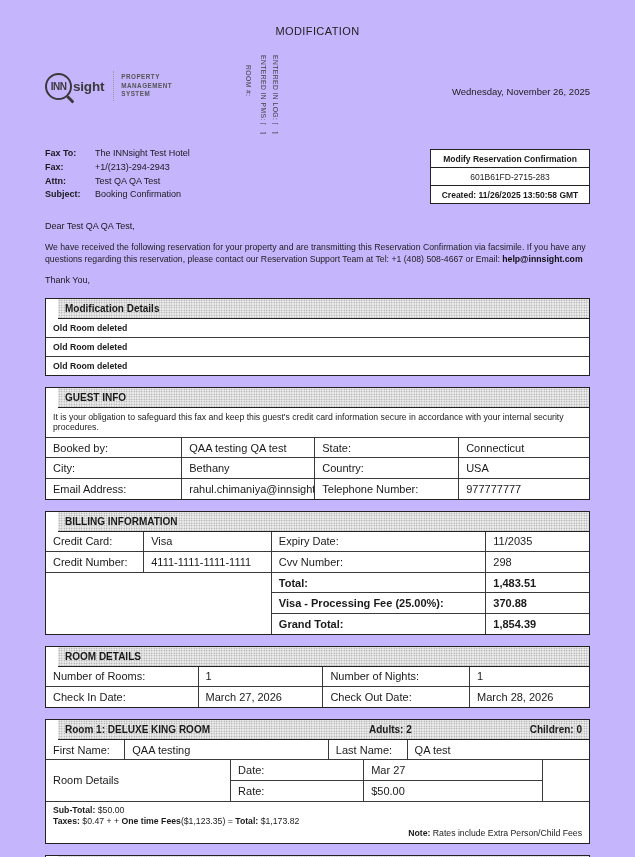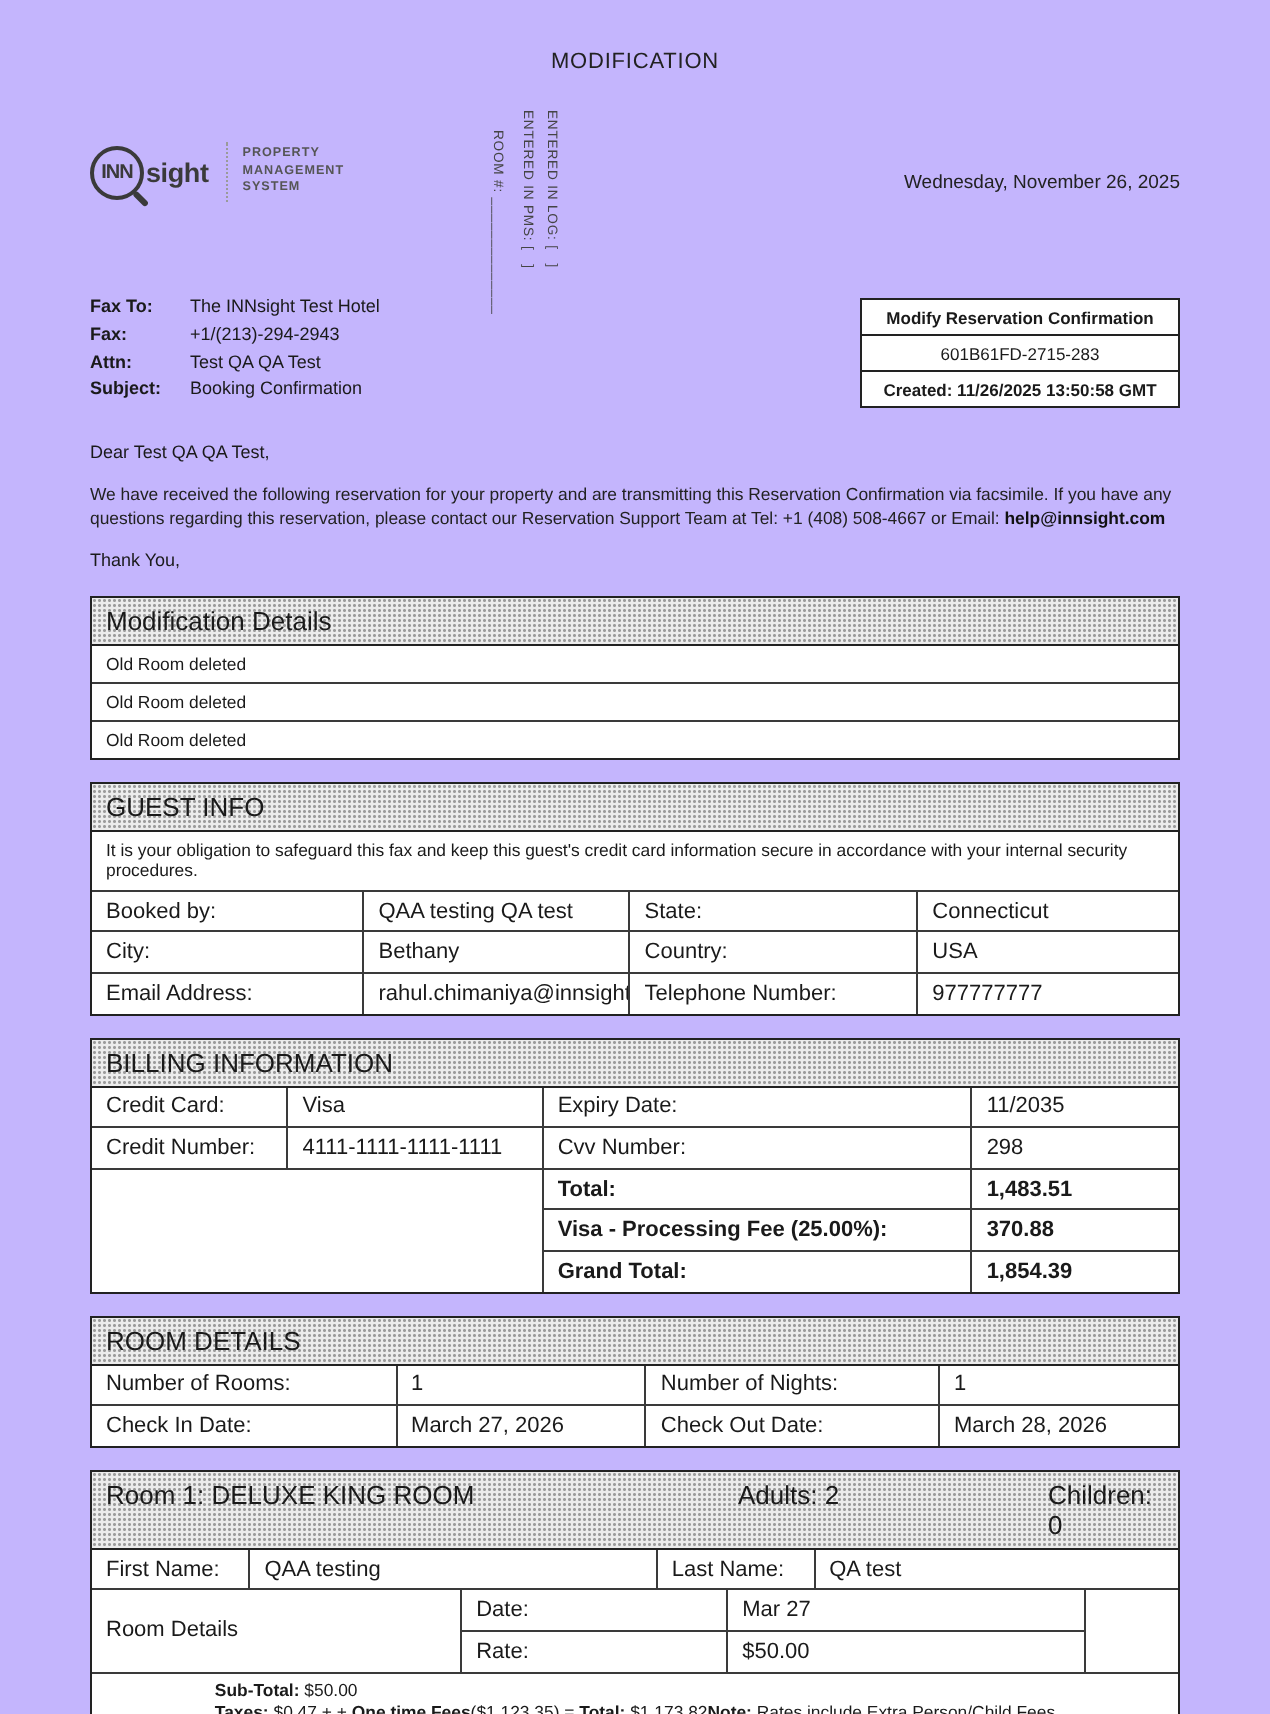--- a/index.html
+++ b/index.html
@@ -54,38 +54,38 @@
   .body-par b { color: #111; }
   .thanks-block { margin-top: 10px; font-size: 9px; line-height: 11.6px; }
 
   
   .section { border: 1.8px solid #222; margin-top: 11px; font-size: 8.7px; background: #fff; }
   .dotbg {
     background-color: #ececec;
     background-image: radial-gradient(circle, #9c9c9c 0.55px, rgba(0,0,0,0) 0.95px);
     background-size: 2.5px 2.5px;
   }
-  .sec-head { padding: 4px 7px; font-weight: normal; font-size: 13px; border-bottom: 1.2px solid #222; }
-  .plain-row { border-bottom: 1.4px solid #3a3a3a; padding: 4px 7px; }
+  .sec-head { padding: 4px 7px; font-weight: bold; font-size: 10px; border-bottom: 1.2px solid #222; margin-left: 12px; }
+  .plain-row { border-bottom: 1.4px solid #3a3a3a; padding: 4px 7px; font-weight: bold; }
   .plain-row:last-child { border-bottom: none; }
 
   table.grid { width: 100%; border-collapse: collapse; border-style: hidden; table-layout: fixed; }
   table.grid td { border: 1.2px solid #3a3a3a; padding: 3.8px 7px; font-size: 11px; overflow: hidden; white-space: nowrap; }
   .notice { padding: 4.5px 7px; border-bottom: 1.2px solid #3a3a3a; }
 
   .b { font-weight: bold; }
 
   
   .room-head { display: flex; }
   .rh-title { flex: 1; }
   .rh-adults { width: 155px; flex: none; }
-  .rh-children { width: 58px; flex: none; text-align: left; }
-
-  
-  .room-totals { display: flex; justify-content: center; padding: 3px 7px 4px 7px; border-top: 1.2px solid #3a3a3a; }
+  .rh-children { width: 58px; flex: none; text-align: right; }
+
+  
+  .room-totals { display: flex; justify-content: flex-start; padding: 3px 7px 4px 7px; border-top: 1.2px solid #3a3a3a; flex-direction: column; }
   .rt-left { line-height: 11.5px; }
   .rt-note { align-self: flex-end; line-height: 11.5px; }
 </style>
 </head>
 <body>
 
 <div class="page">
   <div class="doc-title">MODIFICATION</div>
 
   <div class="content">

